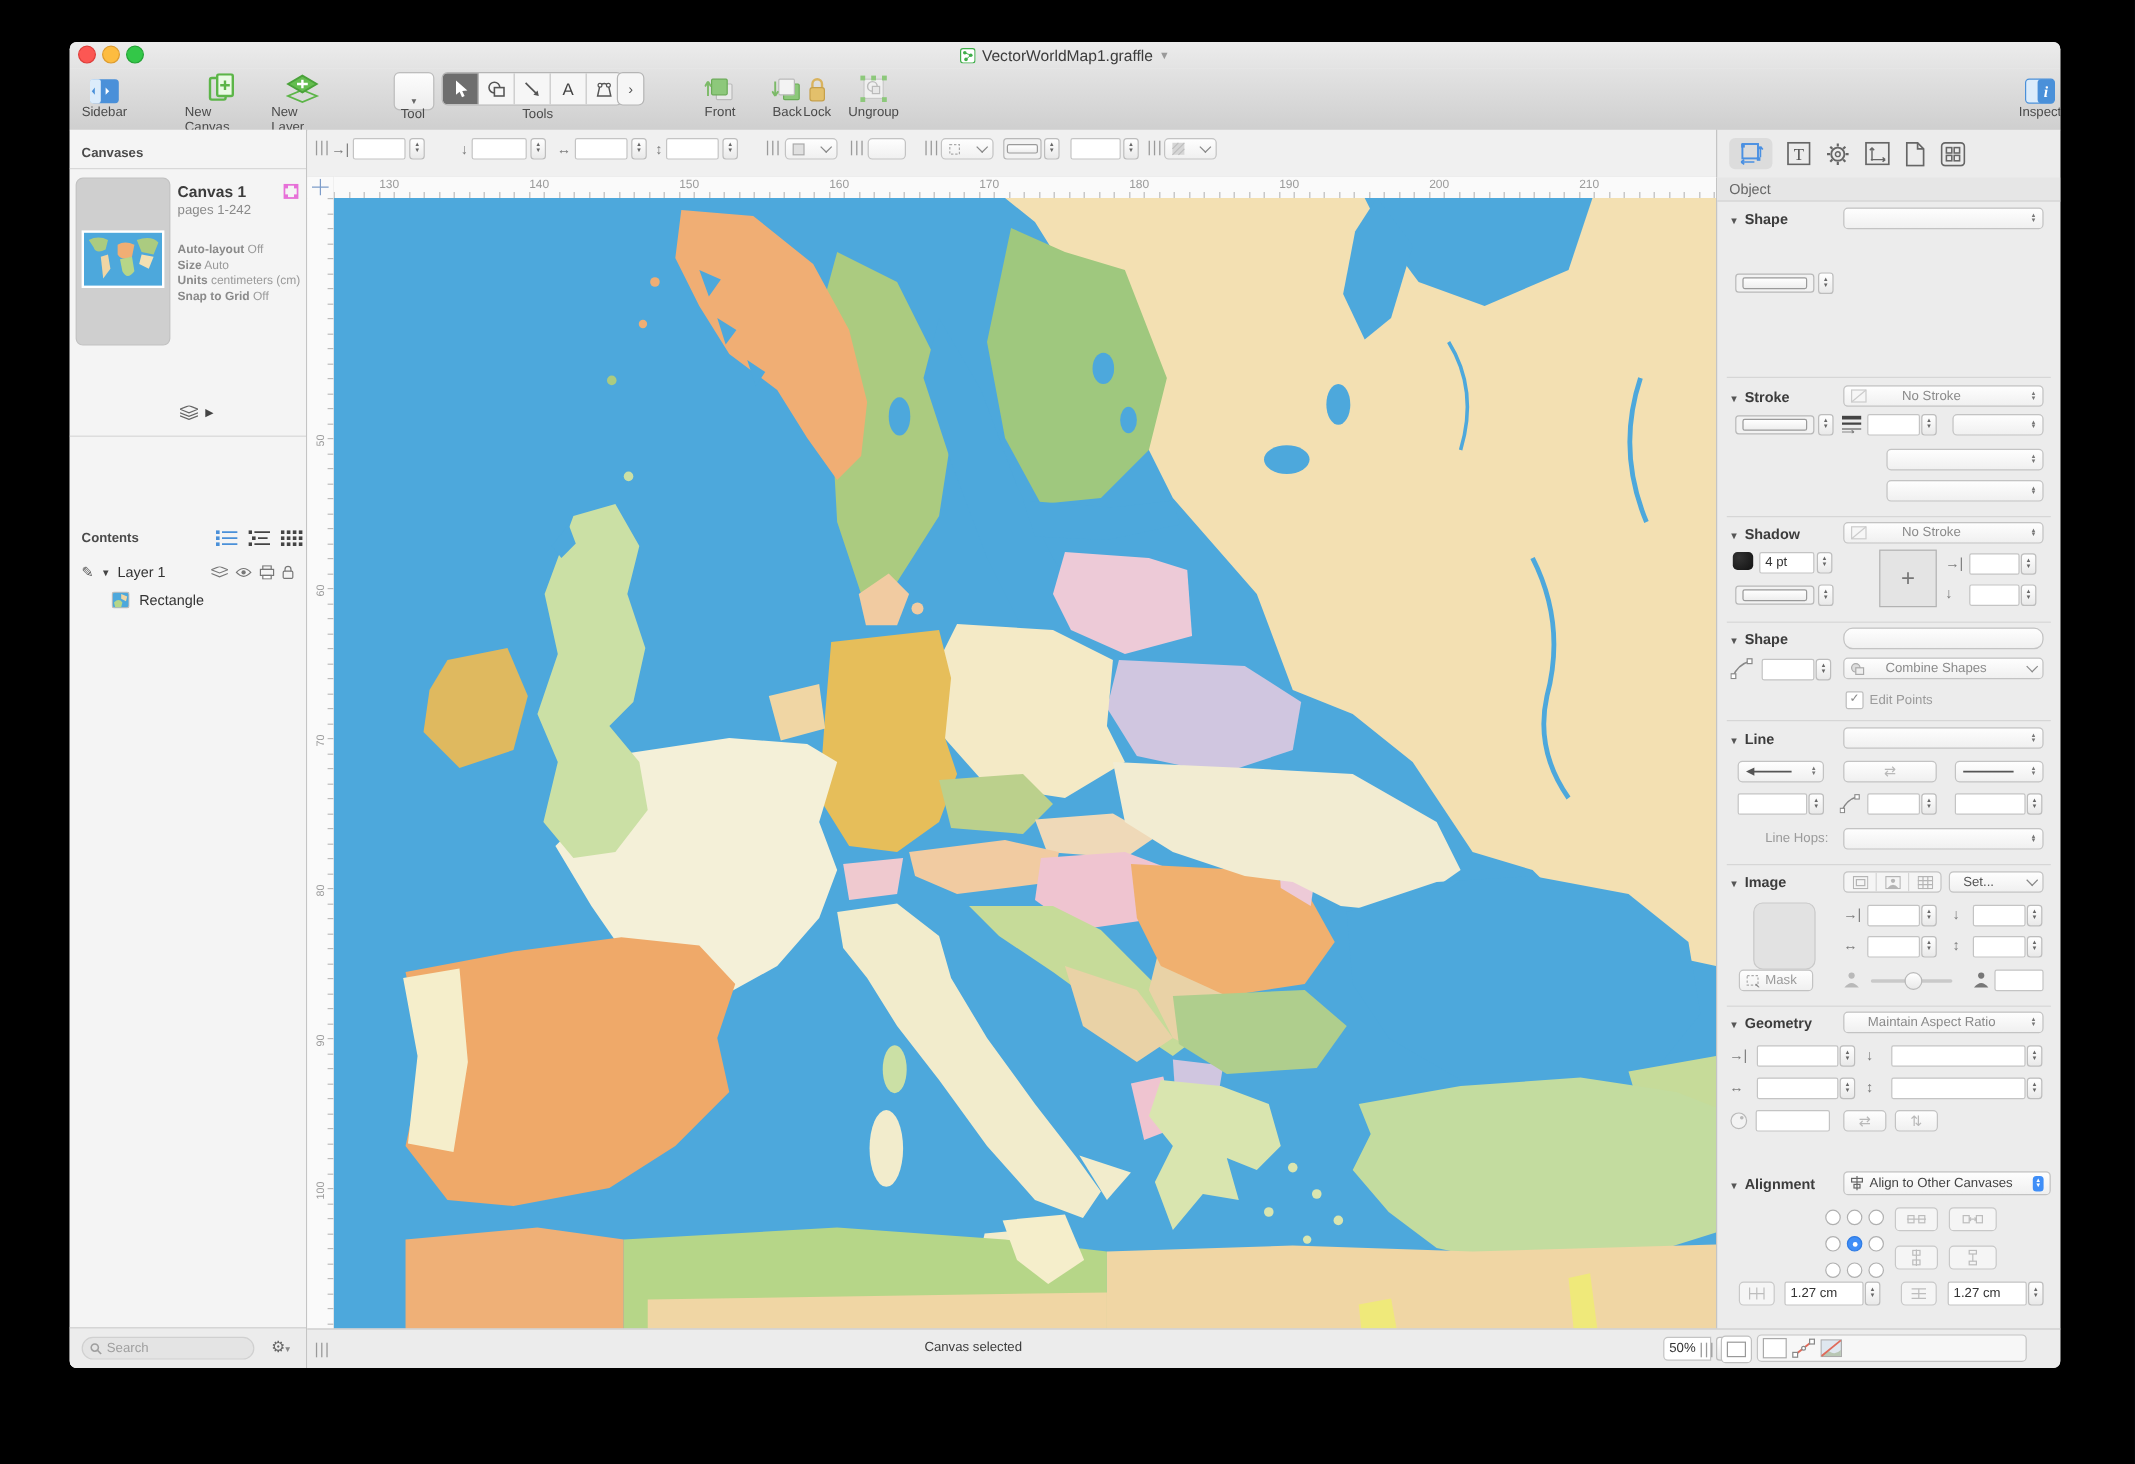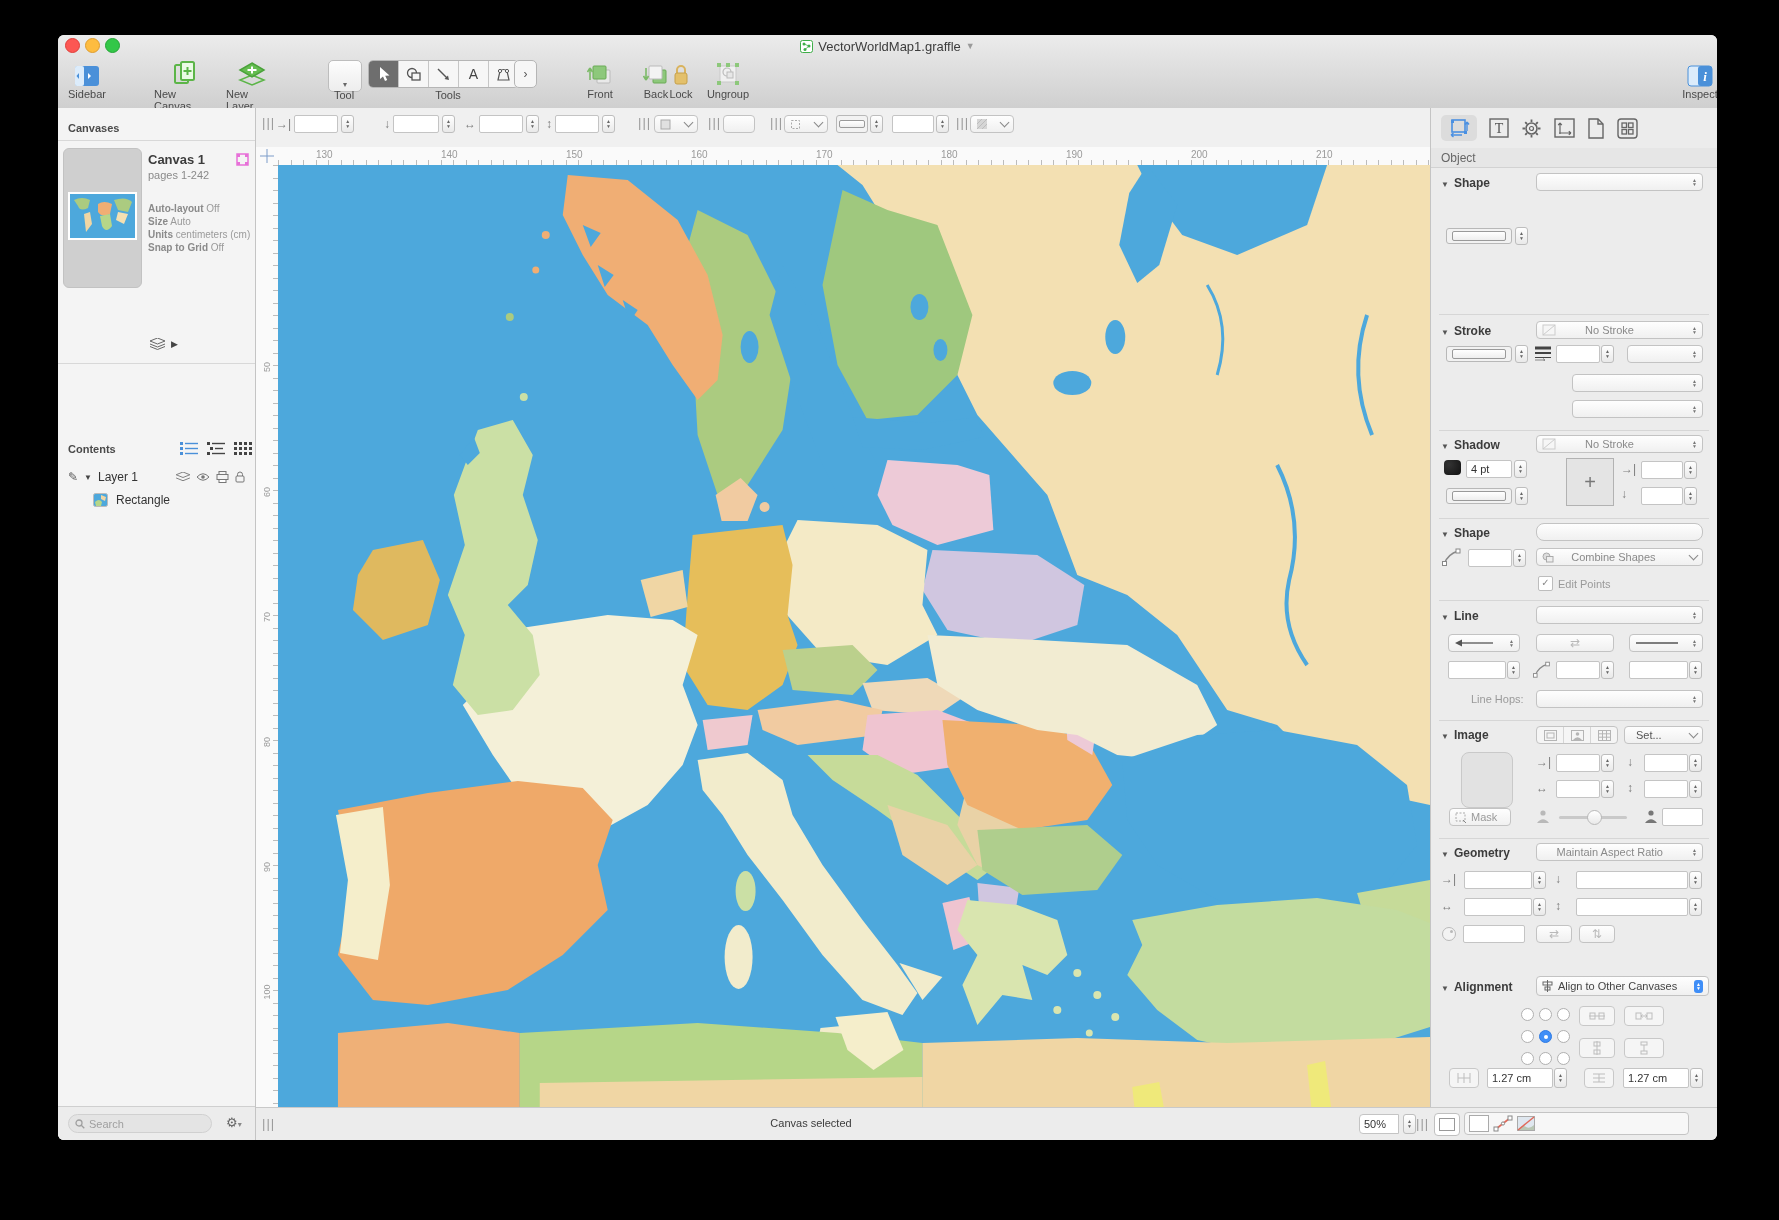--- a/index.html
+++ b/index.html
@@ -1141,21 +1141,21 @@
       <div class="f abs" style="left:192px;top:920px;width:66px;height:20px">1.27 cm</div>
       <div class="stp abs" style="left:259px;top:920px;height:20px">
           <span>▲</span>
           <span>▼</span>
         </div>
     </div>
 
     <div class="statusbar">
       <div class="abs grip" style="left:6px;top:8px">|||</div>
       <div class="abs" style="left:475px;top:9px;width:160px;text-align:center;font-size:11px;color:#3c3c3c">Canvas selected</div>
-      <div class="abs" style="left:1103px;top:6px;display:flex;gap:4px">
+      <div class="abs" style="left:1130px;top:6px;display:flex;gap:4px">
         <div class="f" style="width:40px;height:20px;border-radius:4px 0 0 4px">50%</div>
         <div class="stp" style="height:20px">
             <span>▲</span>
             <span>▼</span>
           </div>
       </div>
       <div class="abs grip" style="left:1160px;top:8px">|||</div>
       <div class="abs" style="left:1178px;top:5px;width:24px;height:21px;border:1px solid #c0c0c0;border-radius:4px;background:#fff;display:flex;align-items:center;justify-content:center">
           <div style="width:14px;height:11px;background:#fff;border:1px solid #999"></div>
         </div>

